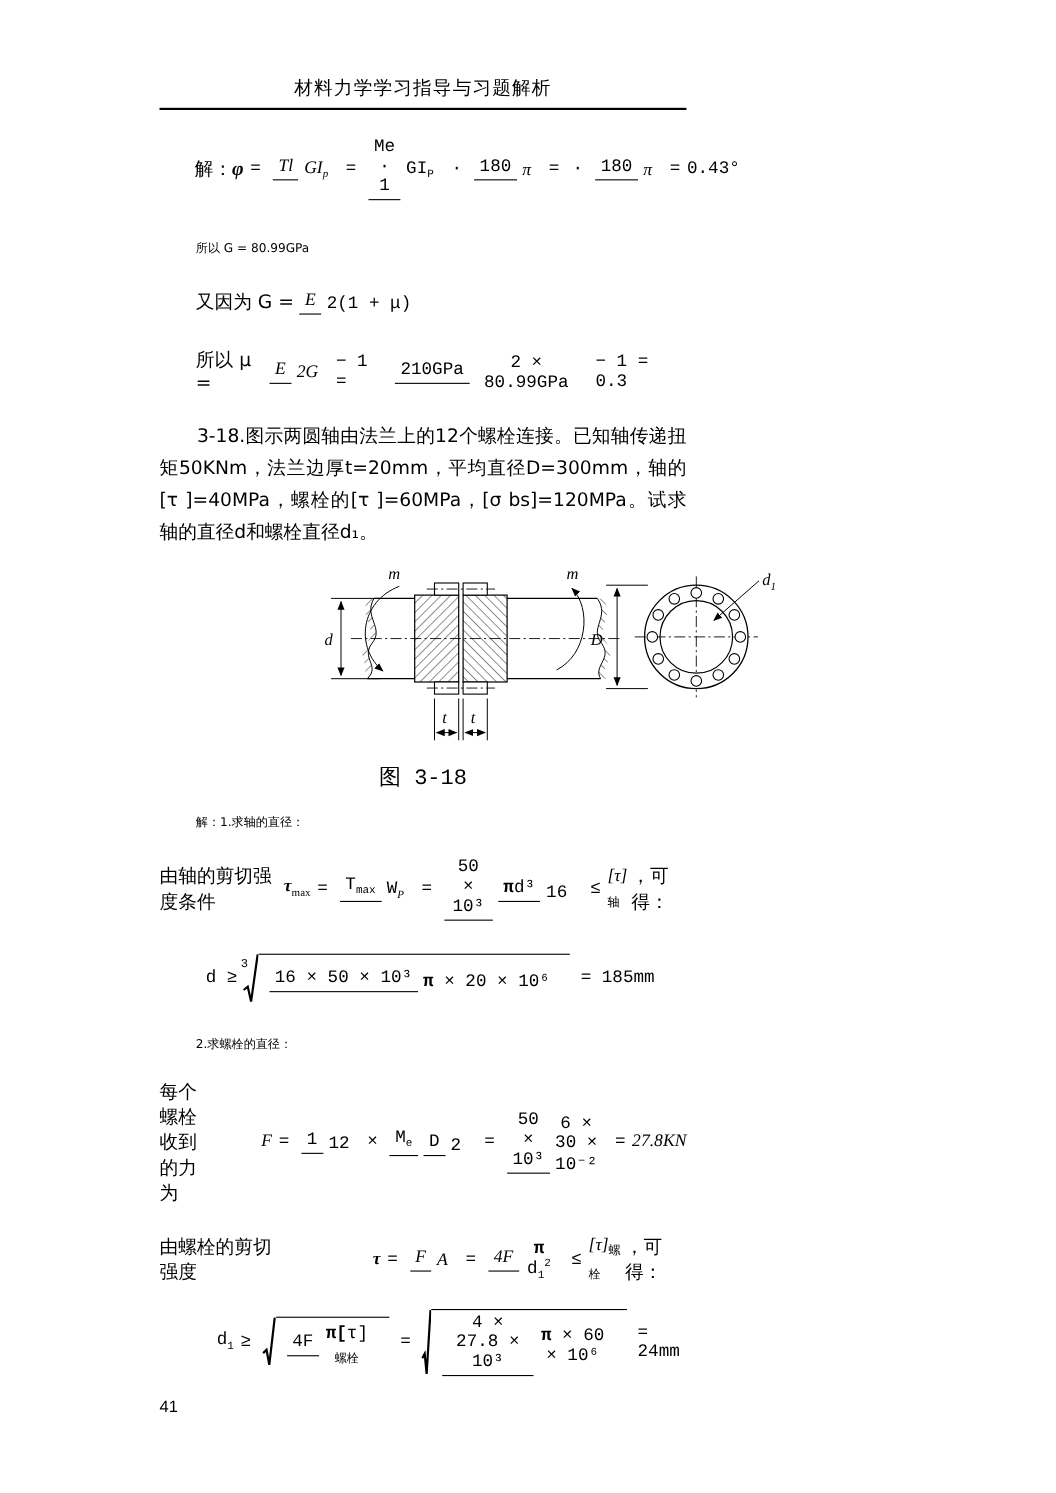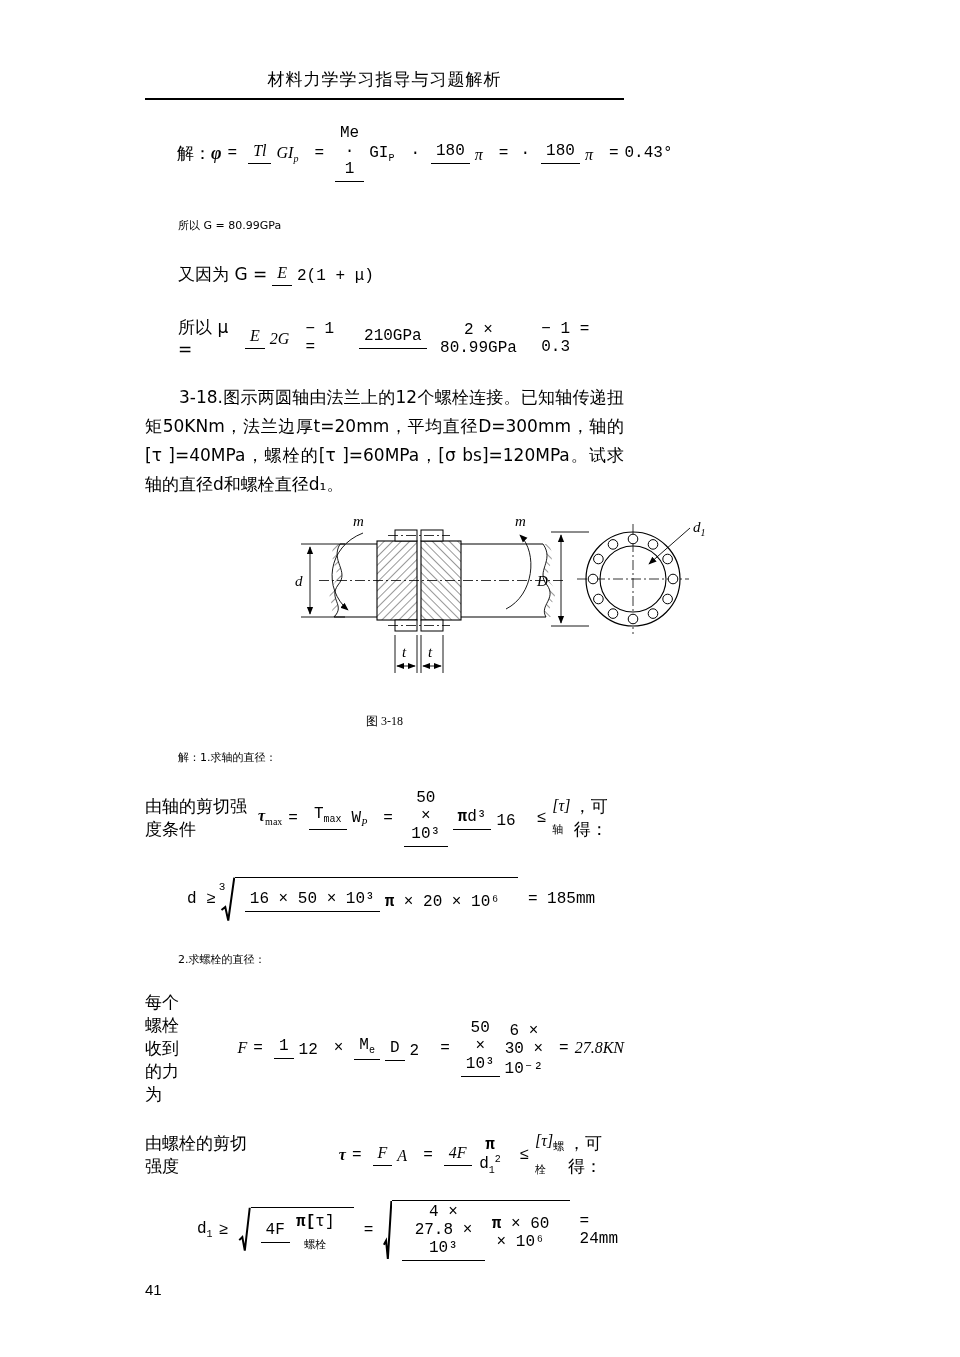--- a/index.html
+++ b/index.html
@@ -32,21 +32,21 @@
 
   
   .radical { display: inline-flex; align-items: stretch; position: relative; margin: 0 4px; }
   .rad-idx { position: absolute; left: -1px; top: 4px; font-size: 11px; }
   .radsvg { width: 15px; align-self: stretch; height: auto; }
   .radicand { display: inline-flex; align-items: center; border-top: 1.6px solid #000; padding: 2px 8px 0 5px; }
 
   .textline { font-size: 11px; }
   .problem { font-size: 17px; line-height: 1.7; text-indent: 2em; text-align: justify; }
   .figwrap { margin: 14px 0 0 148px; }
-  .figcaption { text-align: center; font-size: 12px; margin-top: 24px; font-family: Liberation Serif, serif; }
+  .figcaption { text-align: center; font-size: 20px; margin-top: 4px; font-family: Liberation Mono, monospace; }
   .pagenum { text-align: left; font-size: 15px; margin-top: 20px; font-family: Liberation Sans, sans-serif; }
 
   svg text { font-family: "Liberation Serif", serif; font-style: italic; font-size: 15px; fill: #000; }
   svg .cl { stroke: #000; stroke-width: 0.8; stroke-dasharray: 10 3 2 3; }
   svg .ln { stroke: #000; stroke-width: 1.1; fill: none; }
   svg .thin { stroke: #000; stroke-width: 0.9; fill: none; }
 </style>
 </head>
 <body>
 

